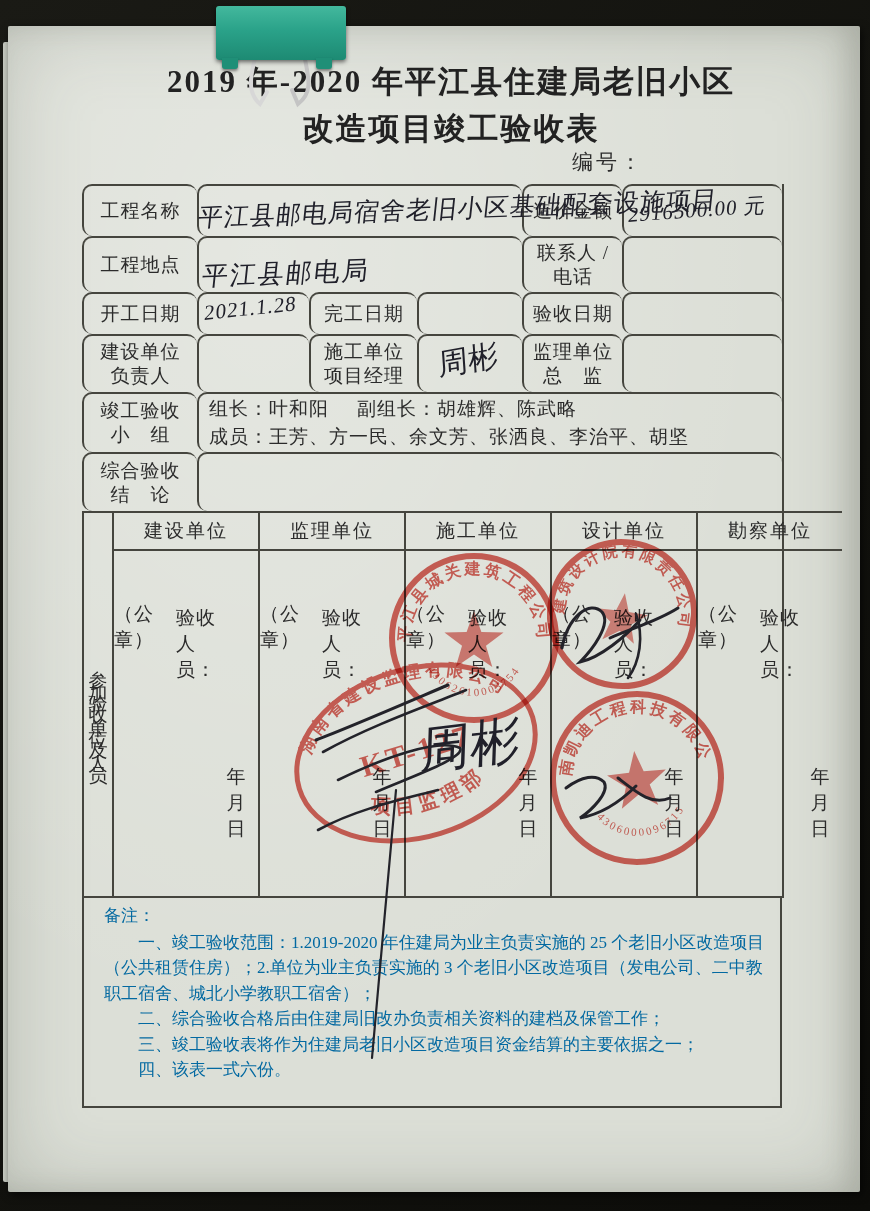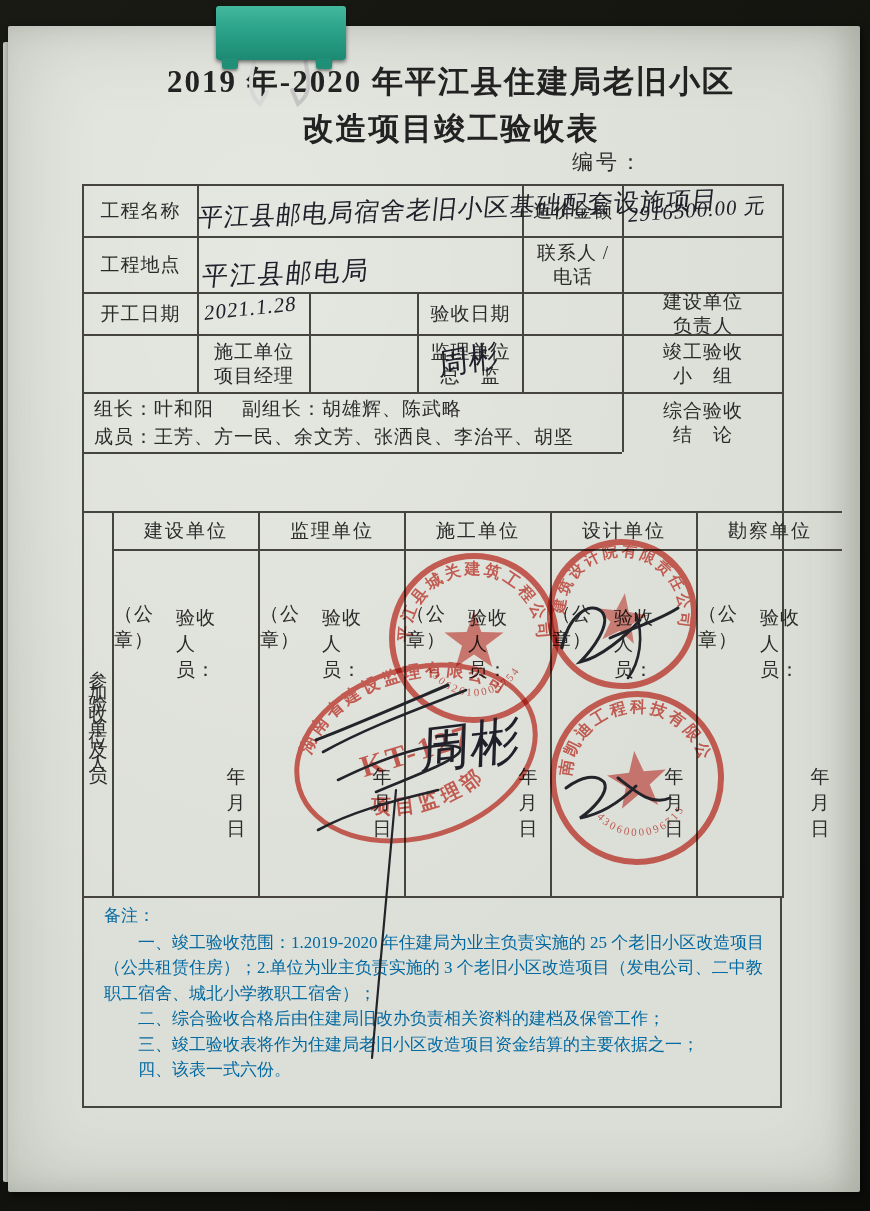--- a/index.html
+++ b/index.html
@@ -39,21 +39,21 @@
   
   .tbl{
     position:absolute;left:82px;top:184px;width:700px;z-index:5;
     display:grid;grid-template-columns:115px 112px 108px 105px 100px 160px;
     grid-template-rows:52px 56px 42px 58px 60px 59px;
     border-right:2px solid #45453e;border-bottom:2px solid #45453e;
     font-size:19px;color:#2b2b2b;
   }
   .cell{border-left:2px solid #45453e;border-top:2px solid #45453e;
     display:flex;align-items:center;justify-content:center;text-align:center;
-    white-space:pre-line;line-height:1.25;letter-spacing:1px;position:relative;overflow:visible;}
+    white-space:pre-line;line-height:1.25;letter-spacing:1px;position:relative;overflow:visible;border-radius:10px;}
   .sp3{grid-column:span 3}.sp5{grid-column:span 5}
   .cell.left{justify-content:flex-start;text-align:left;padding:4px 10px;}
   .grp{display:flex;flex-direction:column;gap:4px;width:100%;}
   .grp .row1{display:flex;gap:28px;}
   
   .units{
     position:absolute;left:82px;top:511px;width:700px;height:385px;z-index:5;
     display:grid;grid-template-columns:30px repeat(5,1fr);grid-template-rows:38px 1fr;
     border-right:2px solid #45453e;border-bottom:2px solid #45453e;
     font-size:19px;color:#2b2b2b;
@@ -122,20 +122,21 @@
   <div class="cell"></div>
 
   <div class="cell">工程地点</div>
   <div class="cell sp3"></div>
   <div class="cell">联系人 /
 电话</div>
   <div class="cell"></div>
 
   <div class="cell">开工日期</div>
   <div class="cell"></div>
+  <div class="cell">完工日期</div>
   <div class="cell"></div>
   <div class="cell">验收日期</div>
   <div class="cell"></div>
 
   <div class="cell">建设单位
 负责人</div>
   <div class="cell"></div>
   <div class="cell">施工单位
 项目经理</div>
   <div class="cell"></div>

